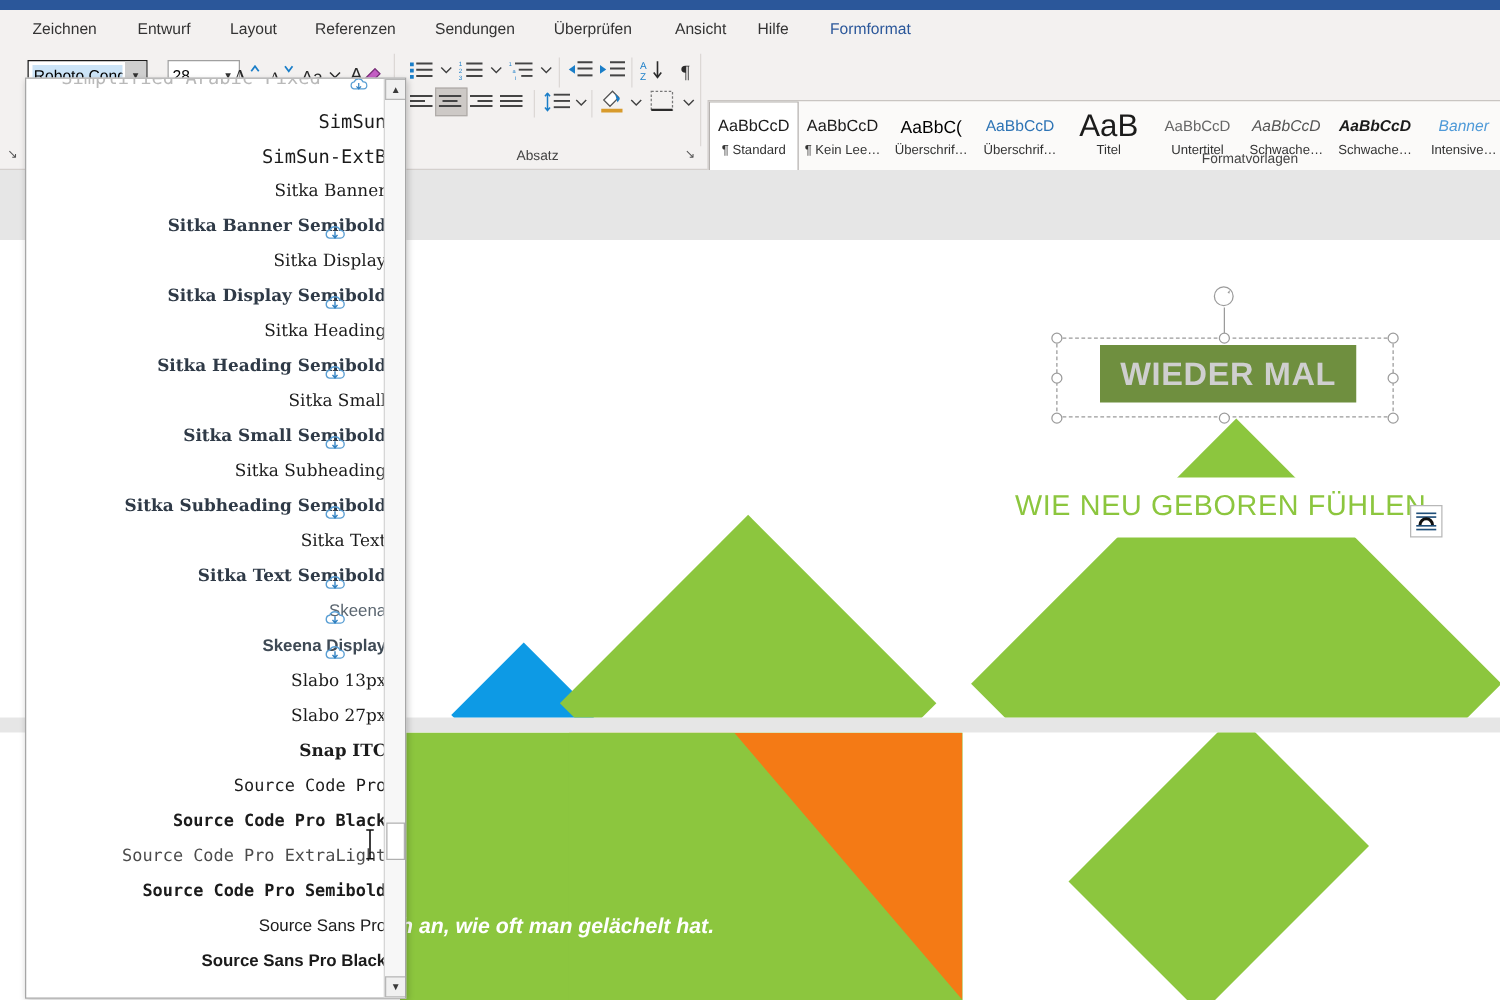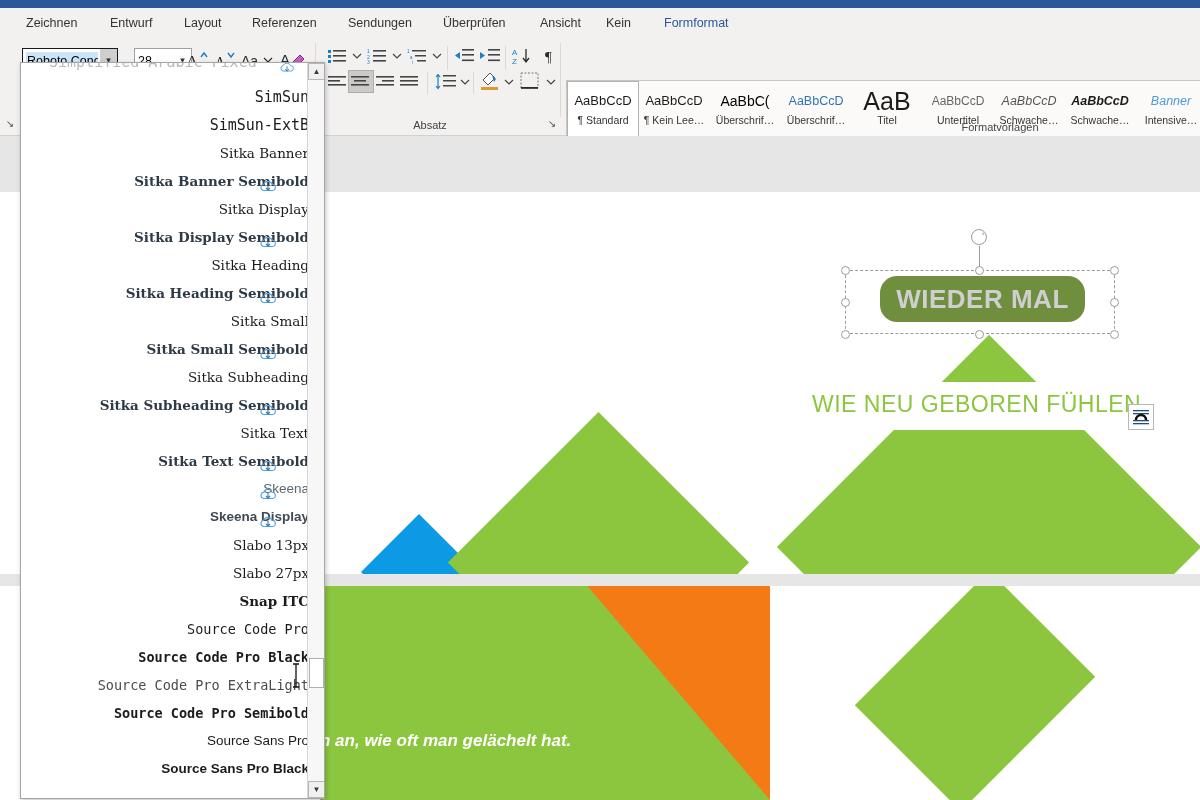--- a/index.html
+++ b/index.html
@@ -158,21 +158,21 @@
 
   <div class="ribbon-area">
     <div class="tabstrip" id="tabstrip">
         <div class="tab" style="left: 20px;">Zeichnen</div>
         <div class="tab" style="left: 104px;">Entwurf</div>
         <div class="tab" style="left: 178px;">Layout</div>
         <div class="tab" style="left: 246px;">Referenzen</div>
         <div class="tab" style="left: 342px;">Sendungen</div>
         <div class="tab" style="left: 437px;">Überprüfen</div>
         <div class="tab" style="left: 534px;">Ansicht</div>
-        <div class="tab" style="left: 600px;">Kein</div>
+        <div class="tab" style="left: 600px;">Hilfe</div>
         <div class="tab active" style="left: 658px;">Formformat</div>
       </div>
 
     <div class="ribbon-body">
 
       <div class="combo fontbox" style="left:22px; top:10px; width:96px;">
         <div class="val sel" style="width:72px;">Roboto Conde</div>
         <div class="arrow">▾</div>
       </div>
 
@@ -427,21 +427,21 @@
                   clip-path: polygon(0 0, 0 100%, 100% 100%, 42% 0);"></div>
       <div class="shape diamond" style="left:900px; top:10px; width:150px; height:190px; background:#8cc63e;"></div>
       <div style="position:absolute; left:320px; top:140px; width:440px; height:30px;
                   font-family:'Liberation Sans', sans-serif; font-style:italic; font-weight:bold;
                   font-size:17px; color:#ffffff; white-space:nowrap; line-height:30px;">h an, wie oft man gelächelt hat.</div>
     </div>
 
     <div class="sel-frame" style="left:845px; top:134px; width:270px; height:64px;"></div>
 
     <div style="position:absolute; left:880px; top:140px; width:205px; height:46px;
-                background:#6f8f3f; display:flex; align-items:center; justify-content:center;border-radius:17px;">
+                background:#6f8f3f; display:flex; align-items:center; justify-content:center;">
       <span style="font-family:'Liberation Sans', sans-serif; font-weight:bold; font-size:26px;
                    letter-spacing:.5px; color:#cfcfcf; white-space:nowrap;">WIEDER MAL</span>
     </div>
 
     <div class="rot-stem" style="left:979px; top:110px; height:26px;"></div>
     <div class="rot-handle" style="left:971px; top:93px;">
       <svg width="13" height="13" viewBox="0 0 13 13" style="position:absolute;left:0;top:0;">
         <path d="M10 4 L12 2 L11.5 5" fill="#9b9b9b"></path>
       </svg>
     </div>

